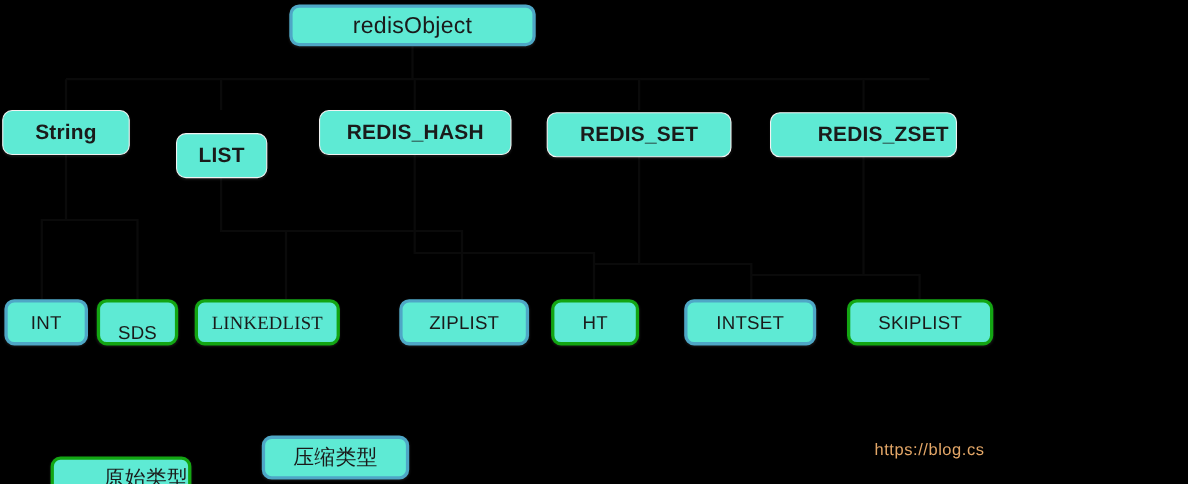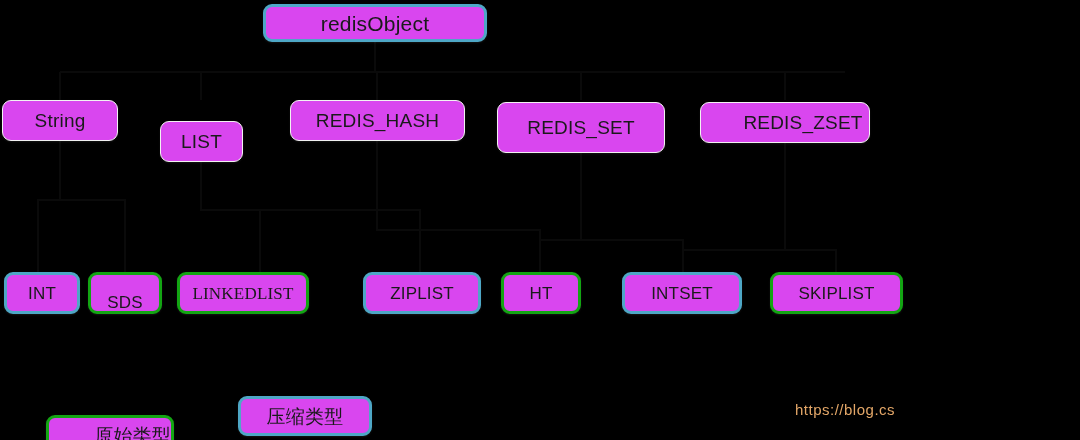--- a/index.html
+++ b/index.html
@@ -28,21 +28,21 @@
     position: absolute;
     left: 0; top: 0;
     width: 1080px;
     height: 440px;
     pointer-events: none;
   }
 
   .node {
     position: absolute;
     box-sizing: border-box;
-    background: #d946ef;
+    background: #5eead4;
     border-radius: 9px;
     display: flex;
     align-items: center;
     justify-content: center;
     color: #1a1a1a;
     white-space: nowrap;
     letter-spacing: 0.2px;
     box-shadow: 0 1px 2px rgba(255,255,255,0.08);
   }
 
@@ -57,21 +57,21 @@
   .b-none  { border: 1px solid #f2f2f2; }
 
   
   .tier1 {
     font-size: 21px;
     font-weight: 400;
   }
   
   .tier2 {
     font-size: 19px;
-    font-weight: 400;
+    font-weight: 700;
   }
   
   .tier3 {
     font-size: 17px;
     font-weight: 400;
   }
   
   .legend-node {
     font-size: 19px;
     font-weight: 400;
@@ -128,21 +128,21 @@
   </div>
 
   <div class="node tier2 b-none" style="left:160px; top:100px; width:83px; height:41px;margin-top:21px;">
     <span class="node-label">LIST</span>
   </div>
 
   <div class="node tier2 b-none" style="left:290px; top:100px; width:175px; height:41px;">
     <span class="node-label">REDIS_HASH</span>
   </div>
 
-  <div class="node tier2 b-none" style="left:497px; top:102px; width:168px; height:51px;">
+  <div class="node tier2 b-none" style="left:497px; top:102px; width:168px; height:41px;">
     <span class="node-label">REDIS_SET</span>
   </div>
 
   <div class="node tier2 b-none" style="left:700px; top:102px; width:170px; height:41px;padding-left:36px;">
     <span class="node-label">REDIS_ZSET</span>
   </div>
 
   <div class="node tier3 b-teal" style="left:4px; top:272px; width:76px; height:42px;">
     <span class="node-label">INT</span>
   </div>

